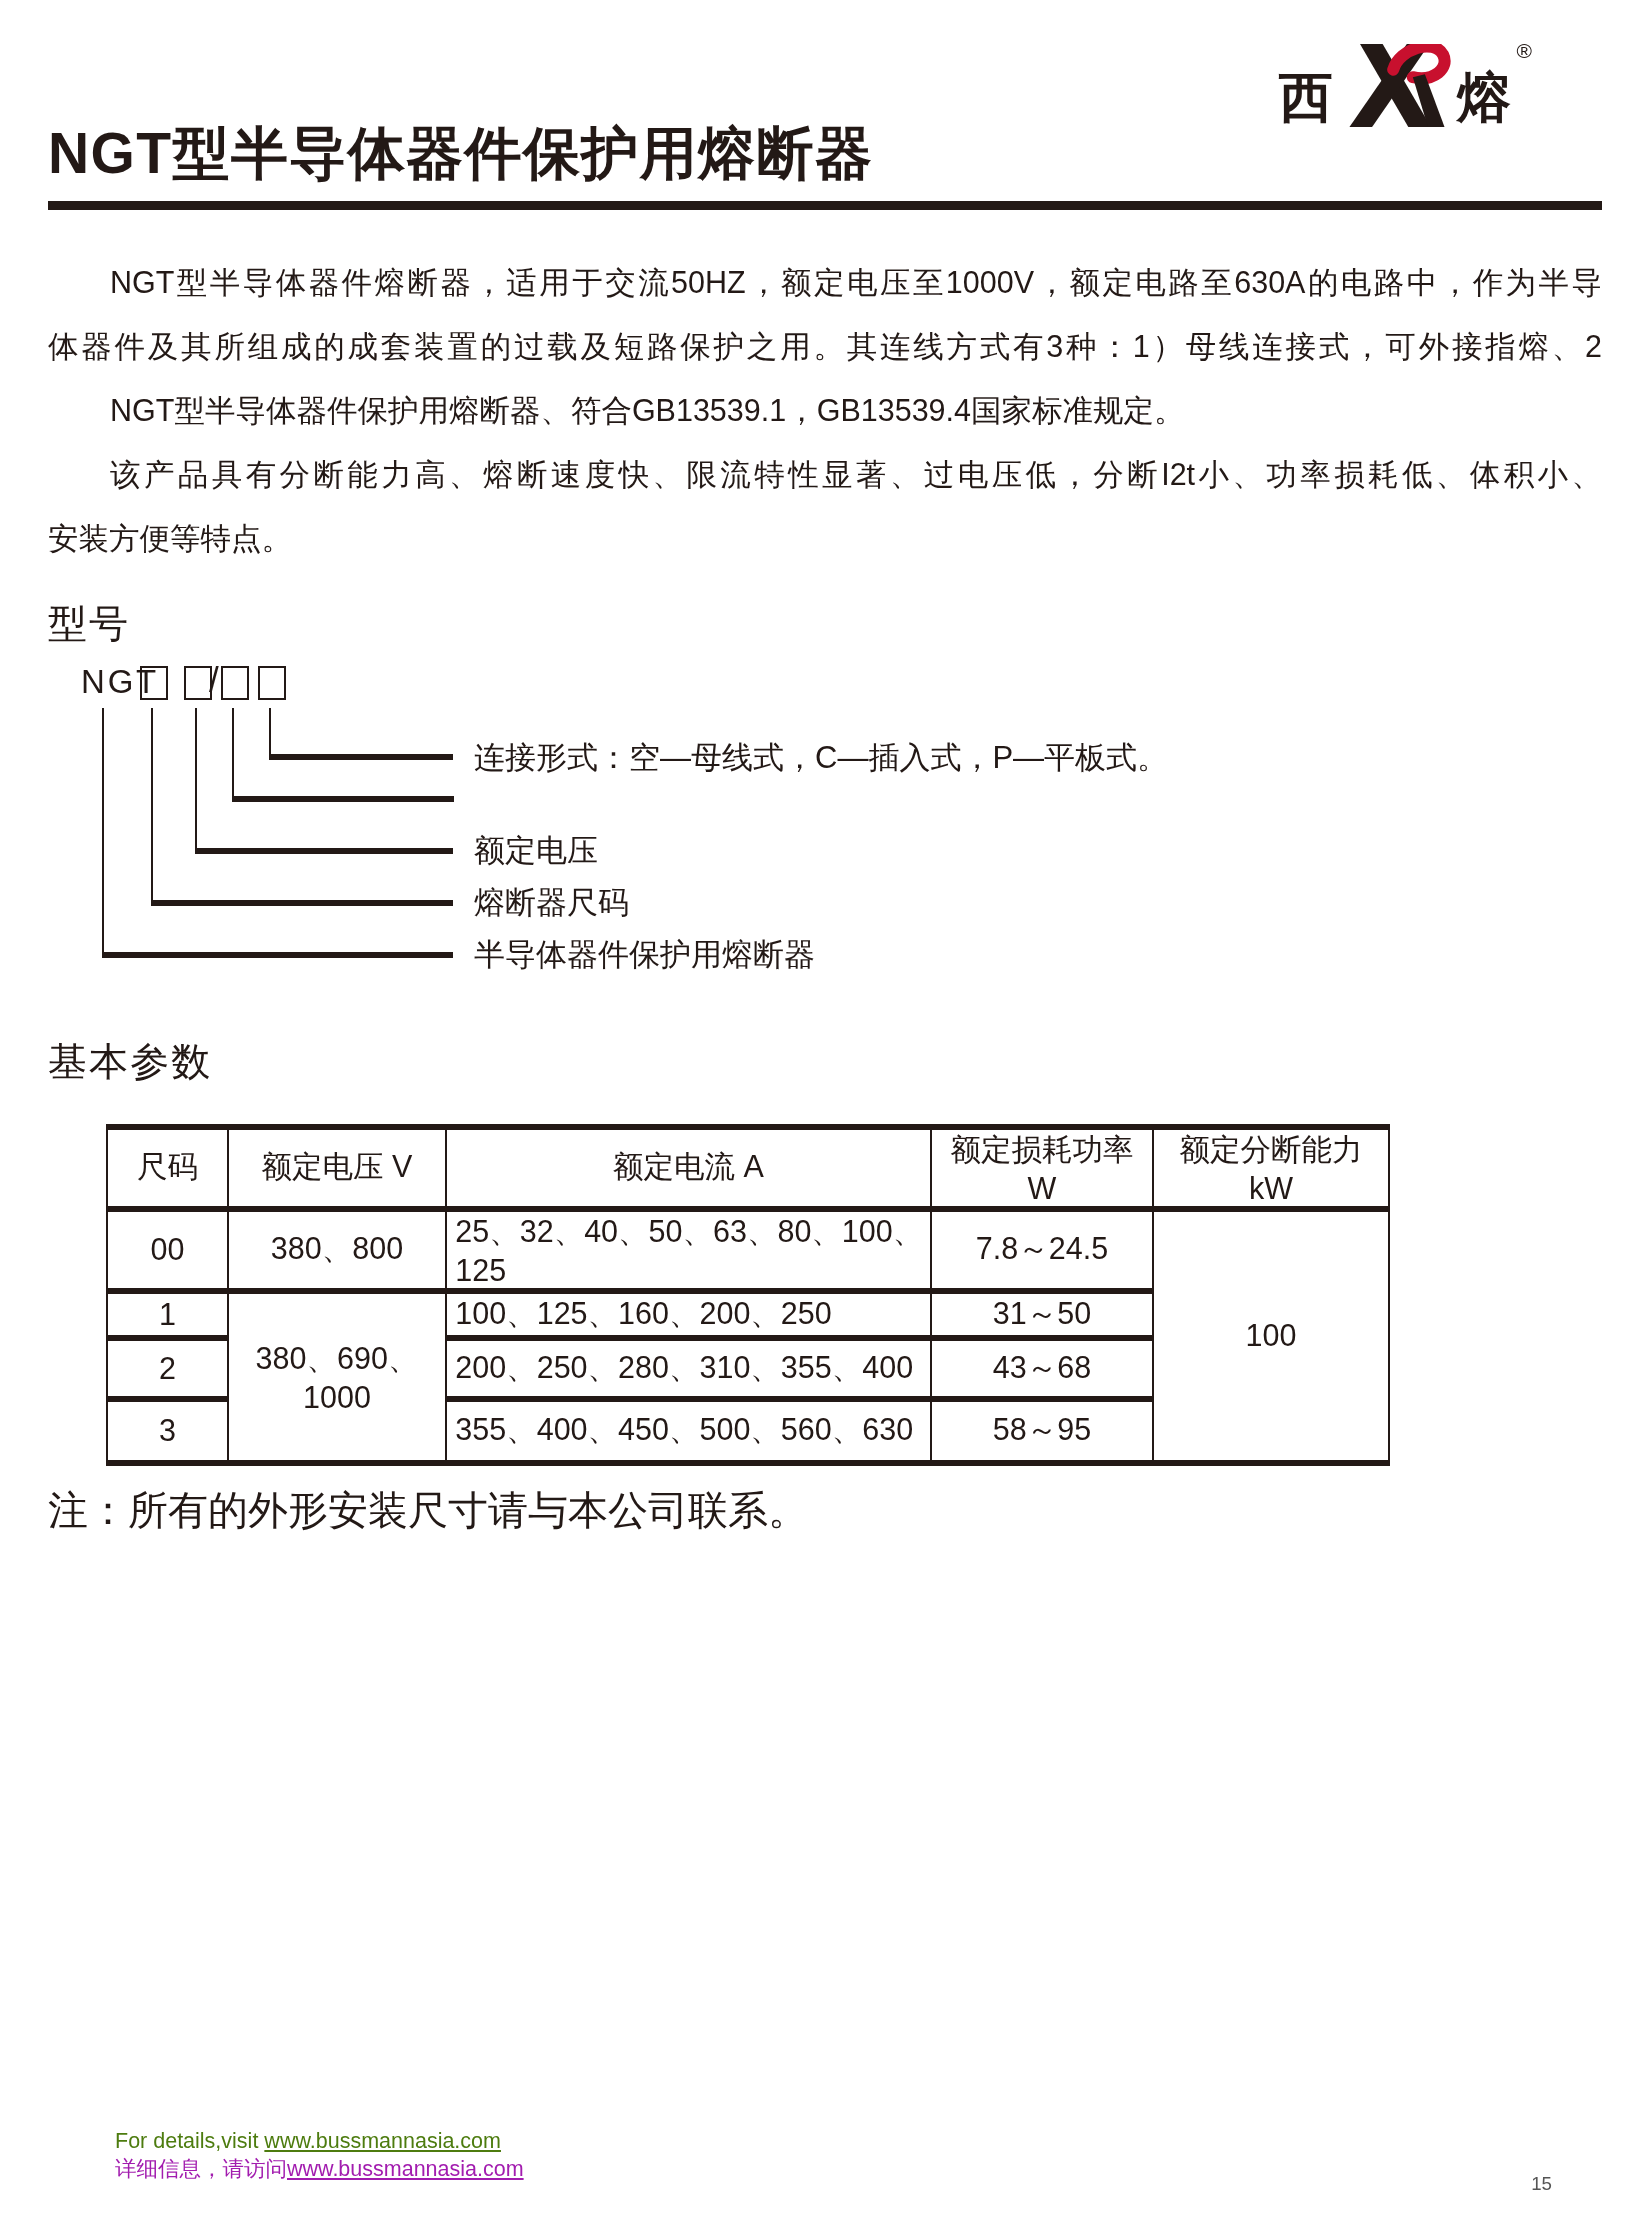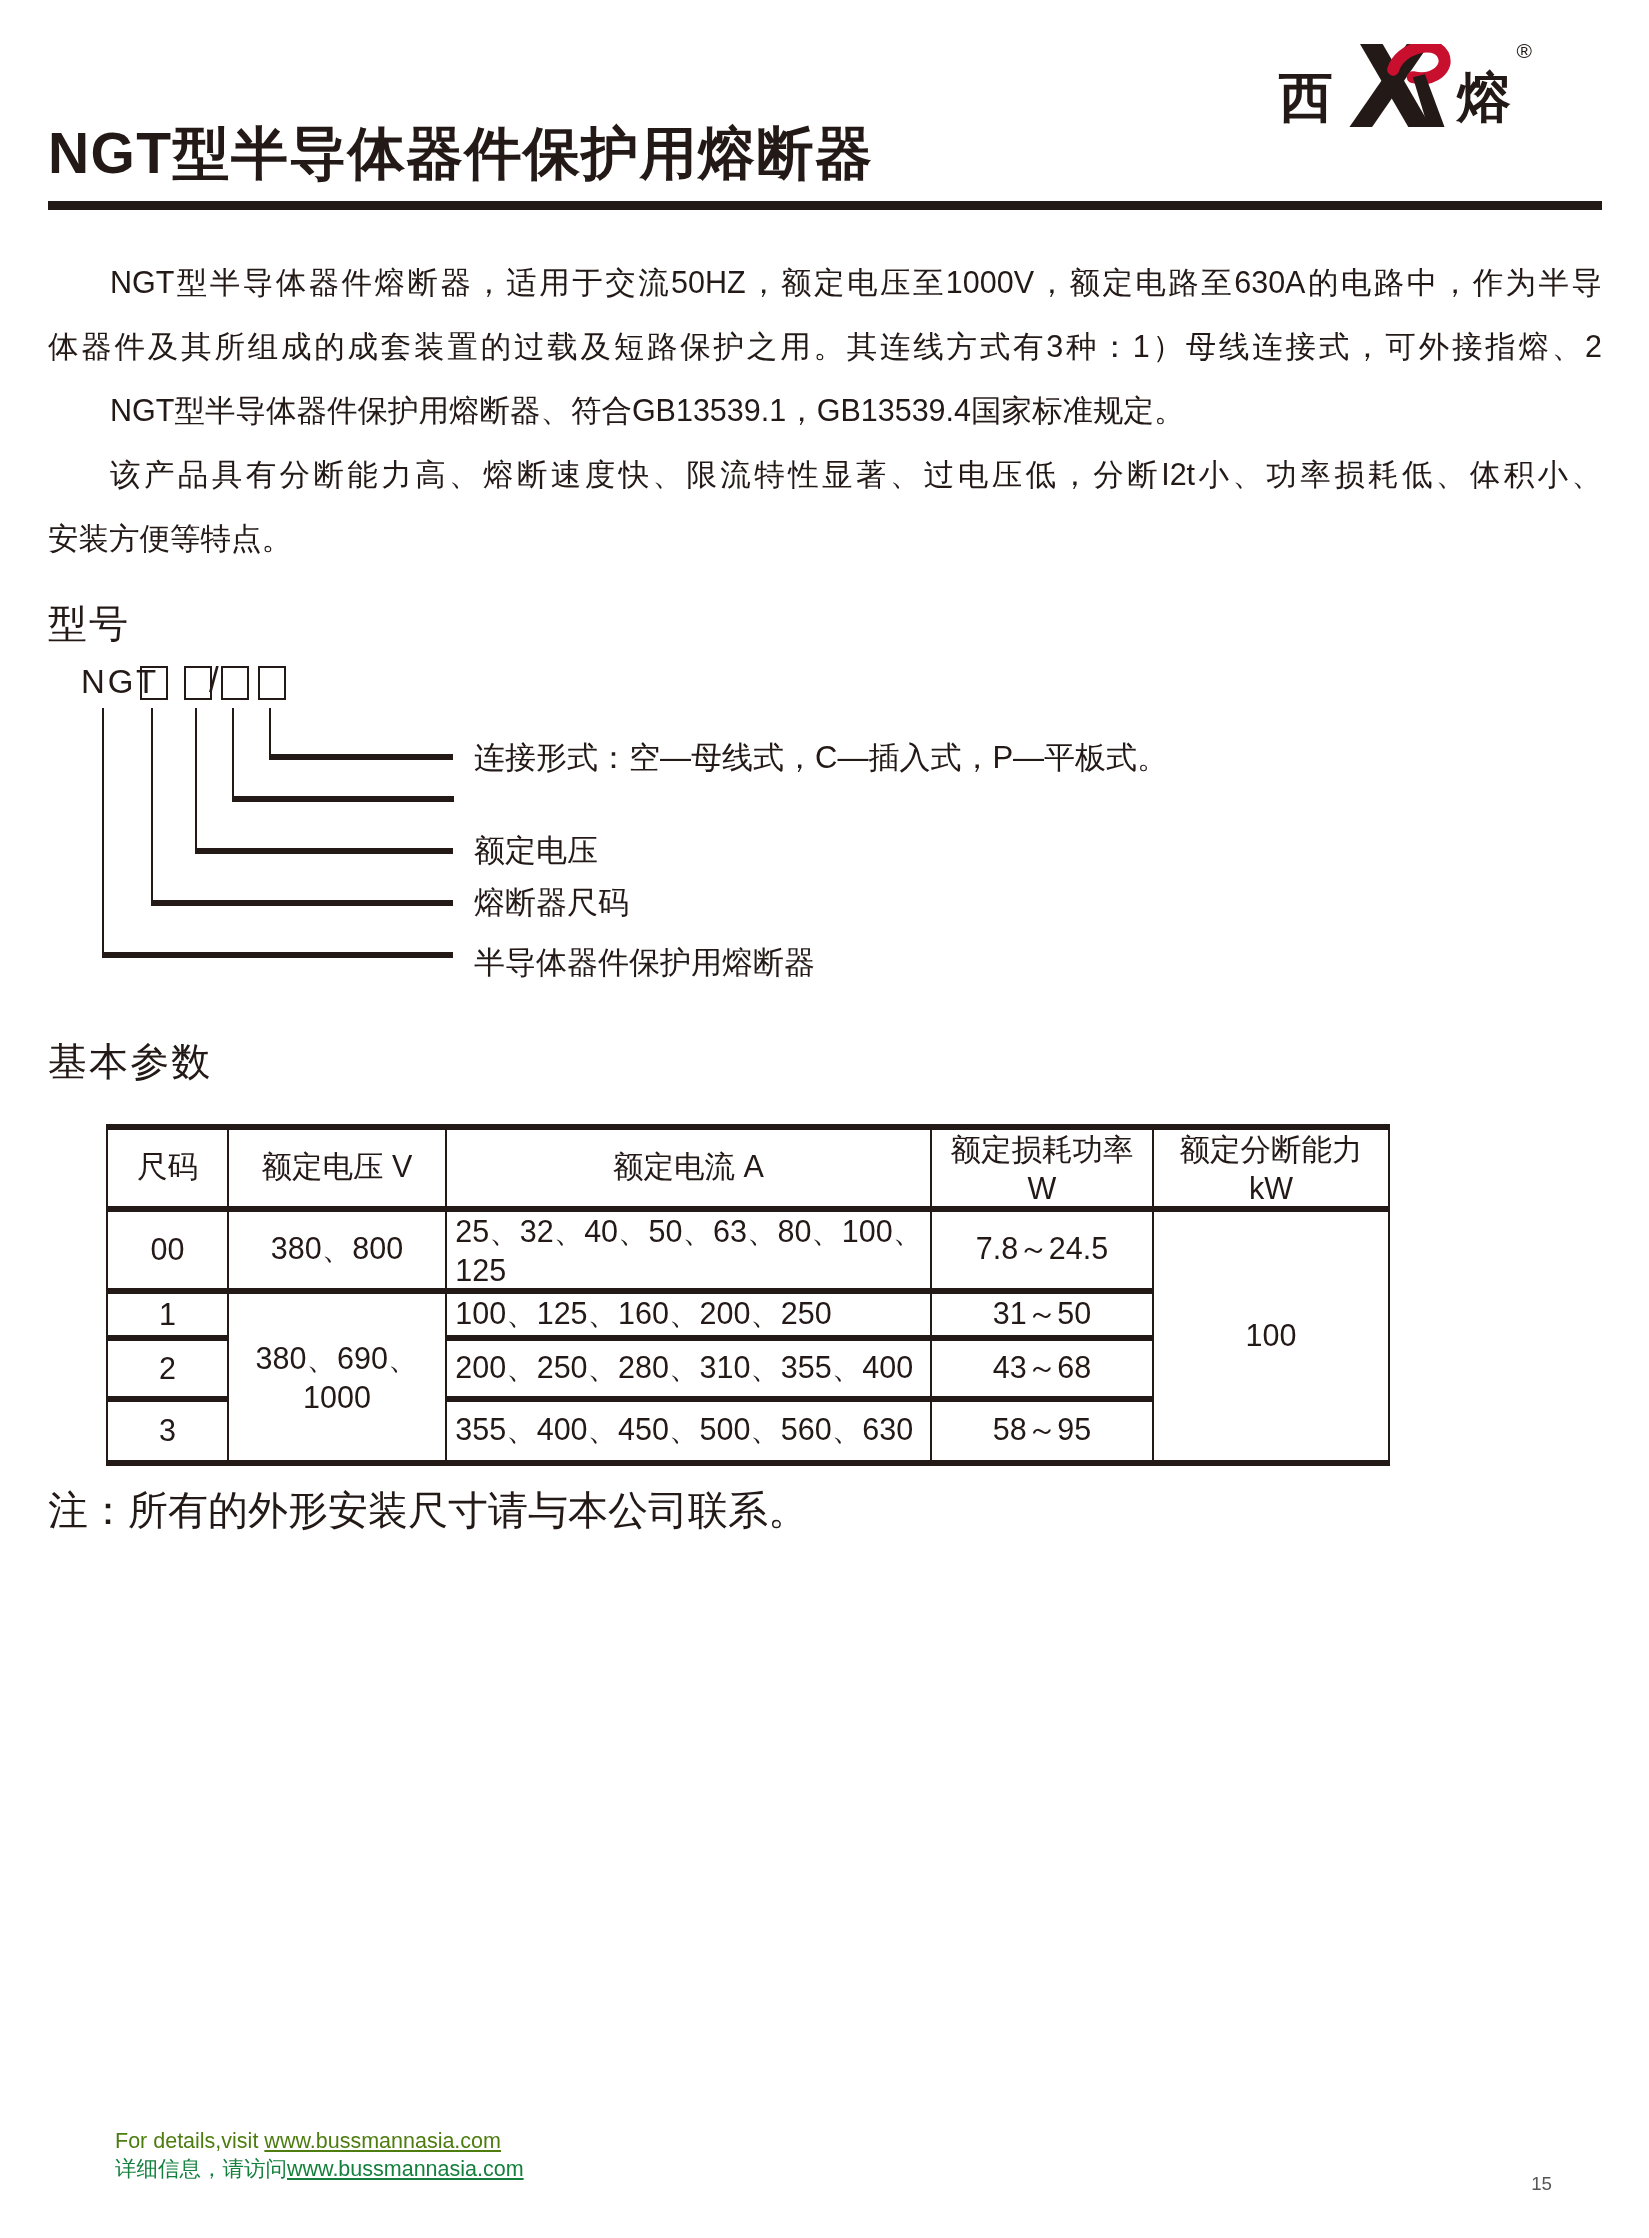--- a/index.html
+++ b/index.html
@@ -64,21 +64,21 @@
   .r0 td{height:53px;}
   .r1 td{height:40px;}
   .r2 td{height:55px;}
   .r3 td{height:58px;}
 
   .note{margin-top:23.6px;font-size:40px;line-height:42px;}
 
   
   .footer{position:absolute;left:115px;top:2127px;font-size:21.5px;line-height:28px;}
   .footer-en{color:#4d7c0f;}
-  .footer-cn{color:#15803d;}
+  .footer-cn{color:#a21caf;}
   .footer a{color:inherit;text-decoration:underline;}
   .page-num{position:absolute;right:98px;top:2173px;font-size:18.7px;color:#555;}
 </style>
 </head>
 <body>
 
 <div id="page">
 
   <div class="logo">
     <span class="logo-cjk">西</span>
@@ -124,21 +124,21 @@
       <span class="hline" style="left:221px;top:92px;width:184px;"></span>
       <span class="hline" style="left:184px;top:134px;width:222px;"></span>
       <span class="hline" style="left:147px;top:186px;width:258px;"></span>
       <span class="hline" style="left:103px;top:238px;width:302px;"></span>
       <span class="hline" style="left:54px;top:290px;width:351px;"></span>
 
       <span class="legend-label" style="top:75px;">连接形式：空—母线式，C—插入式，P—平板式。</span>
       <span class="legend-label" style="top:116px;"></span>
       <span class="legend-label" style="top:168px;">额定电压</span>
       <span class="legend-label" style="top:220px;">熔断器尺码</span>
-      <span class="legend-label" style="top:280px;">半导体器件保护用熔断器</span>
+      <span class="legend-label" style="top:272px;">半导体器件保护用熔断器</span>
     </div>
 
     <div class="section-h">基本参数</div>
 
     <table class="params-table">
       <colgroup>
         <col style="width:121px">
           <col style="width:218px">
           <col style="width:485px">
           <col style="width:222px">

